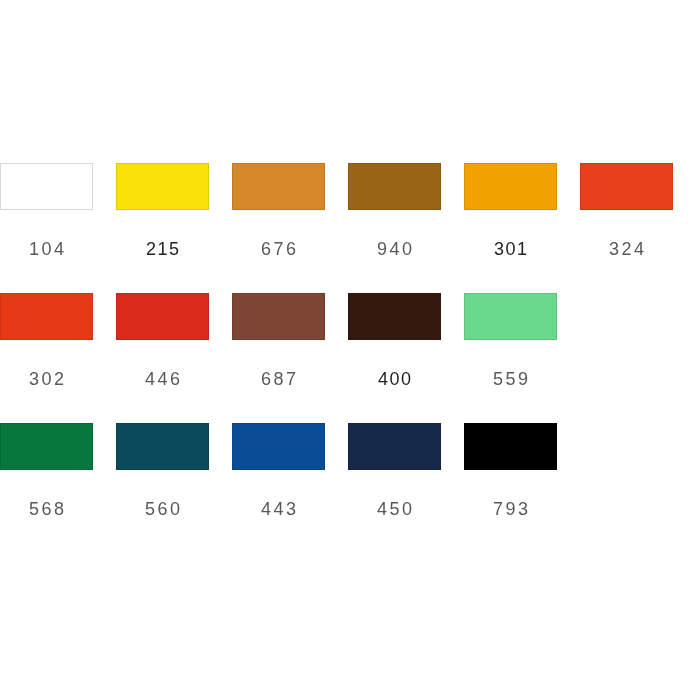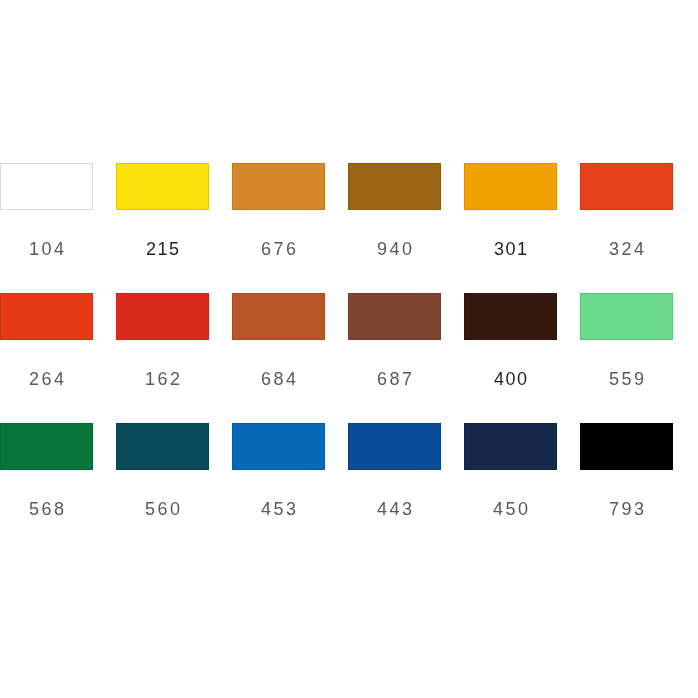--- a/index.html
+++ b/index.html
@@ -98,29 +98,25 @@
         <div class="swatch-label bold">301</div>
       </div>
       <div class="swatch-cell">
         <div class="swatch-chip" style="background-color: rgb(232, 64, 26);"></div>
         <div class="swatch-label">324</div>
       </div>
     </div>
     <div class="swatch-row">
       <div class="swatch-cell">
         <div class="swatch-chip" style="background-color: rgb(230, 58, 22);"></div>
-        <div class="swatch-label">264</div>
+        <div class="swatch-label">302</div>
       </div>
       <div class="swatch-cell">
         <div class="swatch-chip" style="background-color: rgb(217, 42, 28);"></div>
-        <div class="swatch-label">162</div>
-      </div>
-      <div class="swatch-cell">
-        <div class="swatch-chip" style="background-color: rgb(184, 86, 42);"></div>
-        <div class="swatch-label">684</div>
+        <div class="swatch-label">446</div>
       </div>
       <div class="swatch-cell">
         <div class="swatch-chip" style="background-color: rgb(126, 68, 52);"></div>
         <div class="swatch-label">687</div>
       </div>
       <div class="swatch-cell">
         <div class="swatch-chip" style="background-color: rgb(53, 25, 15);"></div>
         <div class="swatch-label bold">400</div>
       </div>
       <div class="swatch-cell">
@@ -131,24 +127,20 @@
     <div class="swatch-row">
       <div class="swatch-cell">
         <div class="swatch-chip" style="background-color: rgb(7, 119, 61);"></div>
         <div class="swatch-label">568</div>
       </div>
       <div class="swatch-cell">
         <div class="swatch-chip" style="background-color: rgb(10, 74, 90);"></div>
         <div class="swatch-label">560</div>
       </div>
       <div class="swatch-cell">
-        <div class="swatch-chip" style="background-color: rgb(7, 105, 181);"></div>
-        <div class="swatch-label">453</div>
-      </div>
-      <div class="swatch-cell">
         <div class="swatch-chip" style="background-color: rgb(11, 76, 150);"></div>
         <div class="swatch-label">443</div>
       </div>
       <div class="swatch-cell">
         <div class="swatch-chip" style="background-color: rgb(22, 41, 74);"></div>
         <div class="swatch-label">450</div>
       </div>
       <div class="swatch-cell">
         <div class="swatch-chip" style="background-color: rgb(0, 0, 0);"></div>
         <div class="swatch-label">793</div>

